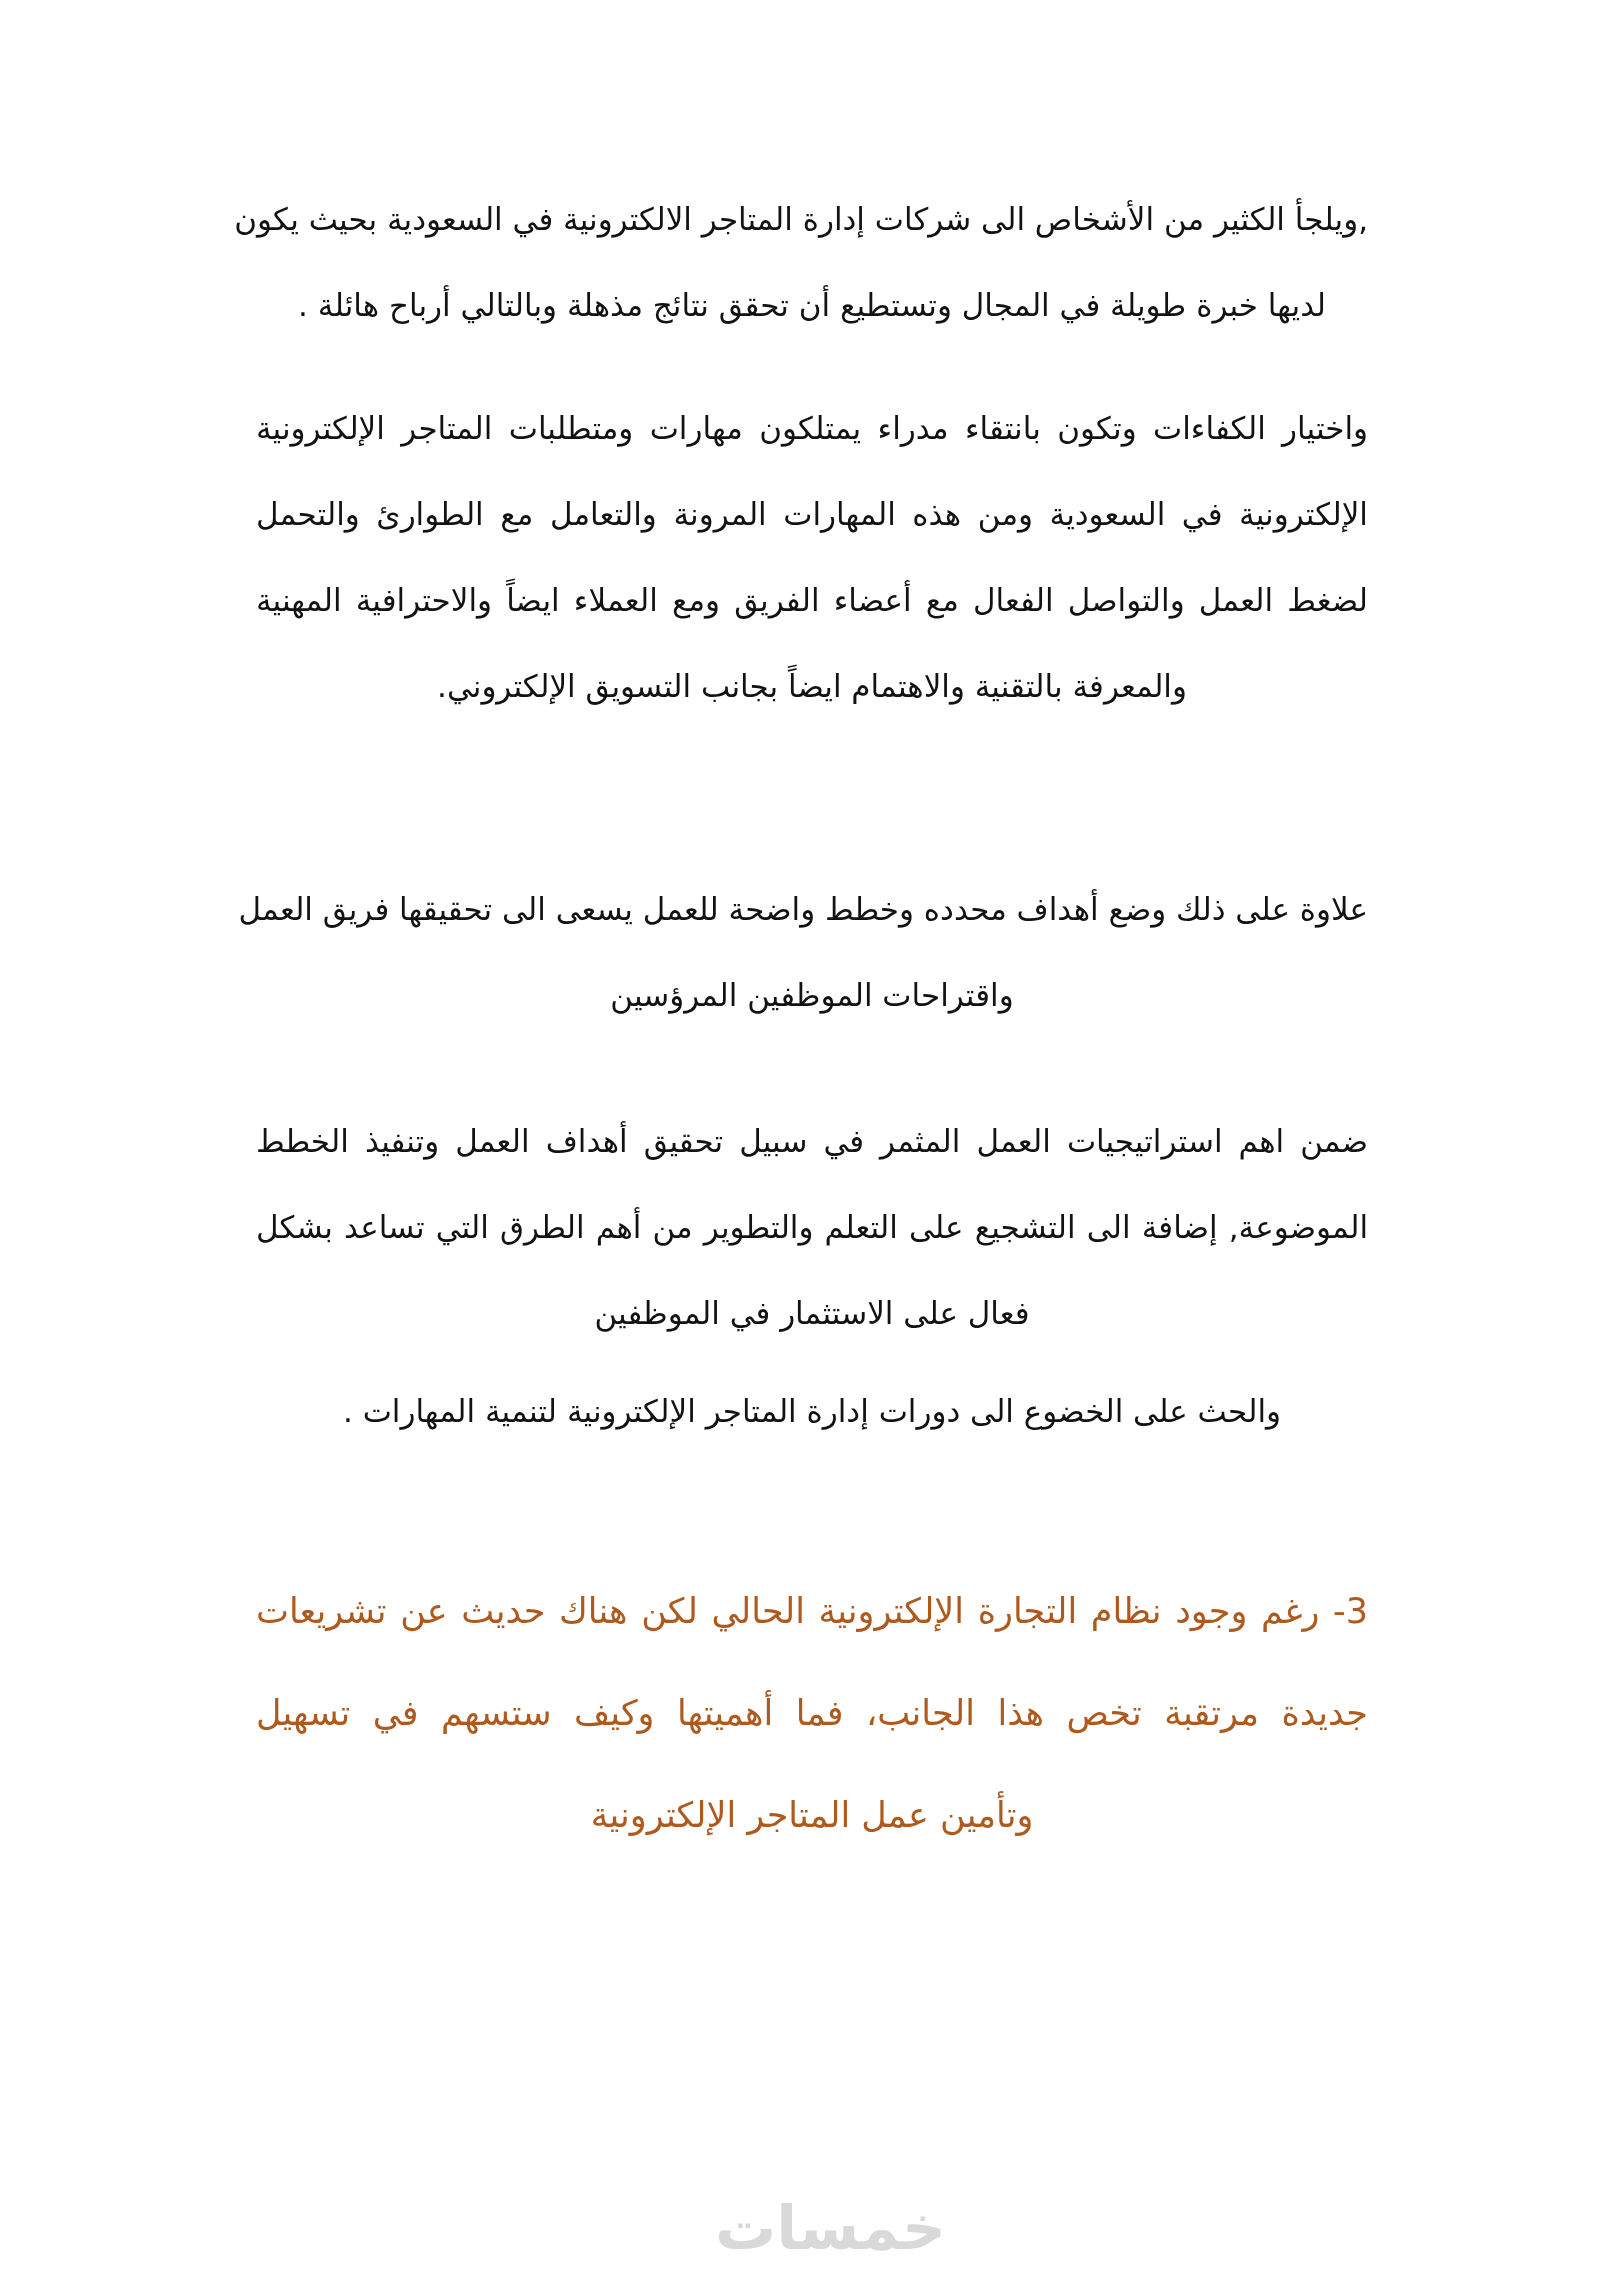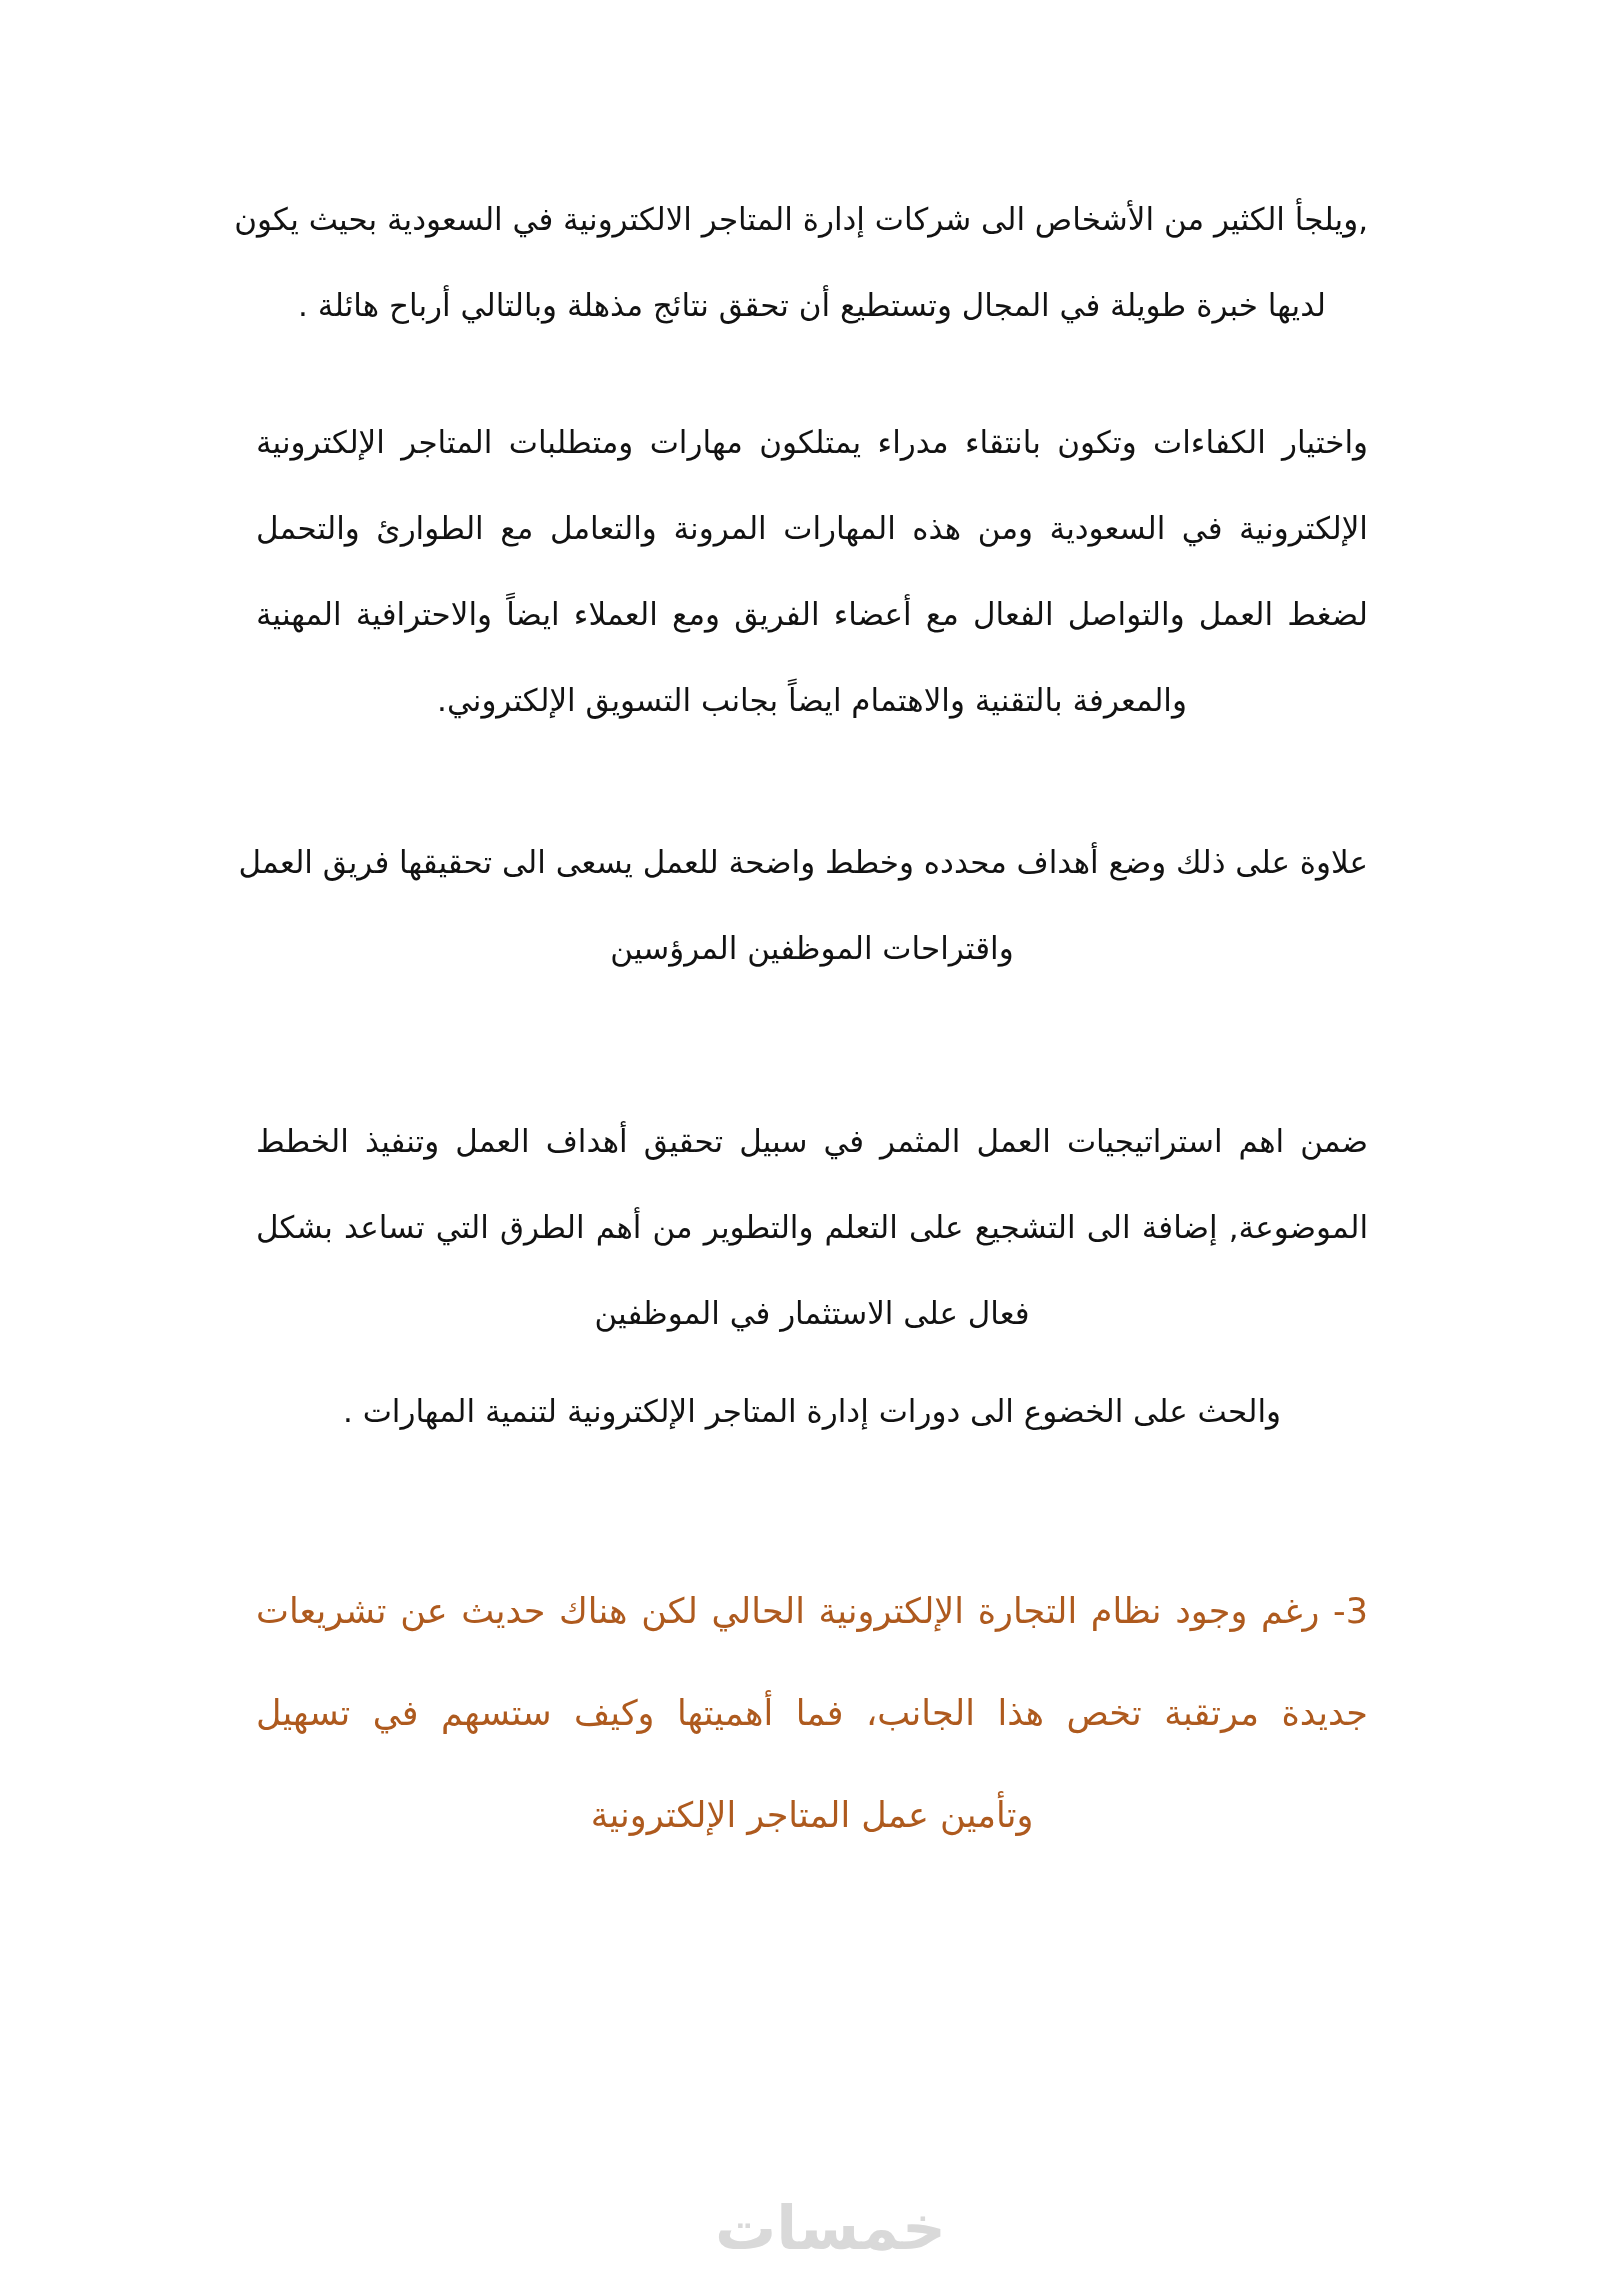--- a/index.html
+++ b/index.html
@@ -43,22 +43,22 @@
   }
   .line.j {
     text-align: justify;
     text-align-last: justify;
   }
   .line.r {
     text-align: center;
   }
   
   #p0 { top: 176px; }
-  #p1 { top: 399px; margin-left: 8px; }
-  #p2 { top: 819px; margin-left: 28px; }
+  #p1 { top: 385px; margin-left: 8px; }
+  #p2 { top: 866px; margin-left: 28px; }
   #p3 { top: 1098px; }
   #p4 { top: 1368px; }
   #p5 { top: 1560px; }
   .watermark {
     position: absolute;
     top: 2192px;
     left: 0;
     right: 0;
     text-align: center;
     direction: rtl;

